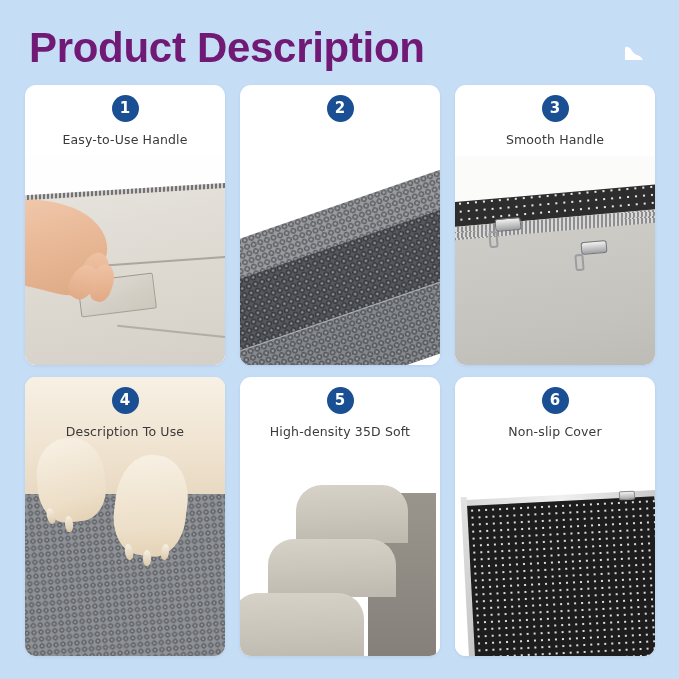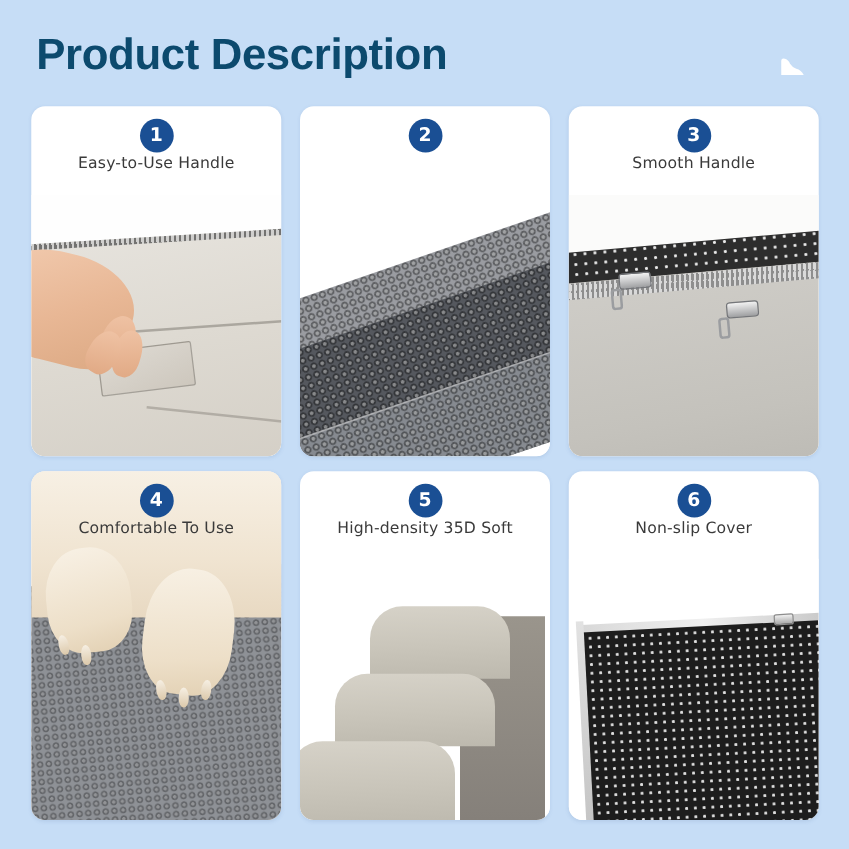--- a/index.html
+++ b/index.html
@@ -21,24 +21,24 @@
     position: absolute;
     left: 0; top: 0;
     width: 679px;
     height: 84px;
   }
 
   .page-title {
     position: absolute;
     left: 29px;
     top: 24px;
-    font-size: 35px;
+    font-size: 42px;
     font-weight: bold;
     letter-spacing: -0.3px;
-    color: #0c4a6e;
+    color: #701a75;
     white-space: nowrap;
   }
 
   .corner-mark {
     position: absolute;
     right: 34px;
     top: 42px;
     width: 22px;
     height: 20px;
   }
@@ -87,20 +87,21 @@
     font-size: 15px;
     font-weight: bold;
     display: flex;
     align-items: center;
     justify-content: center;
     line-height: 1;
     font-family: "DejaVu Sans", sans-serif;
   }
 
   .card-label {
+    margin-top: 10px;
     font-size: 12.5px;
     color: #3a3a3a;
     letter-spacing: 0.15px;
     white-space: nowrap;
     font-family: "DejaVu Sans", sans-serif;
   }
 
   
   .photo {
     position: absolute;
@@ -419,21 +420,21 @@
       <div class="paw pawL"></div>
       <div class="paw pawR"></div>
       <div class="claw" style="left:11%;top:47%;transform:rotate(-14deg);"></div>
       <div class="claw" style="left:20%;top:50%;transform:rotate(-6deg);"></div>
       <div class="claw" style="left:50%;top:60%;transform:rotate(-10deg);"></div>
       <div class="claw" style="left:59%;top:62%;transform:rotate(0deg);"></div>
       <div class="claw" style="left:68%;top:60%;transform:rotate(8deg);"></div>
     </div>
     <div class="card-head">
       <div class="badge">4</div>
-      <div class="card-label">Comfortable To Use</div>
+      <div class="card-label">Description To Use</div>
     </div>
   </div>
 
   <div class="card">
     <div class="photo p5">
       <div class="side"></div>
       <div class="step st1"></div>
       <div class="step st2"></div>
       <div class="step st3"></div>
     </div>

